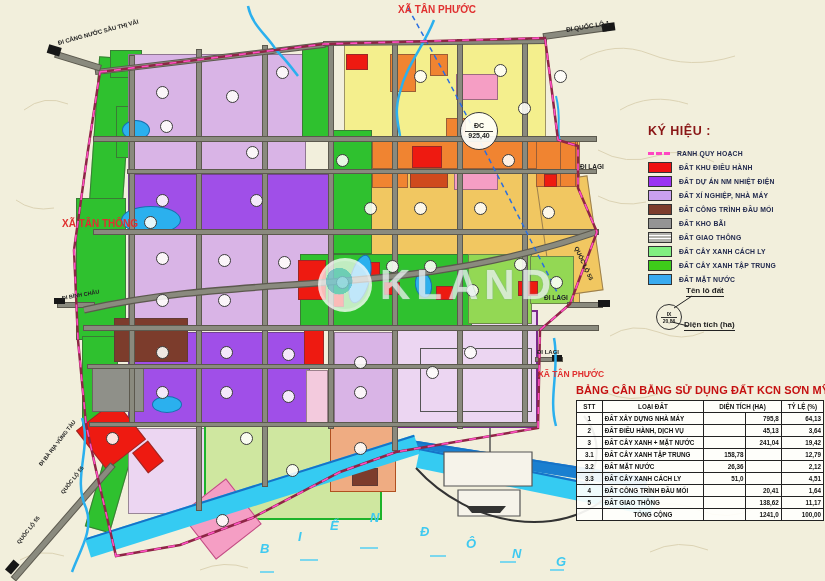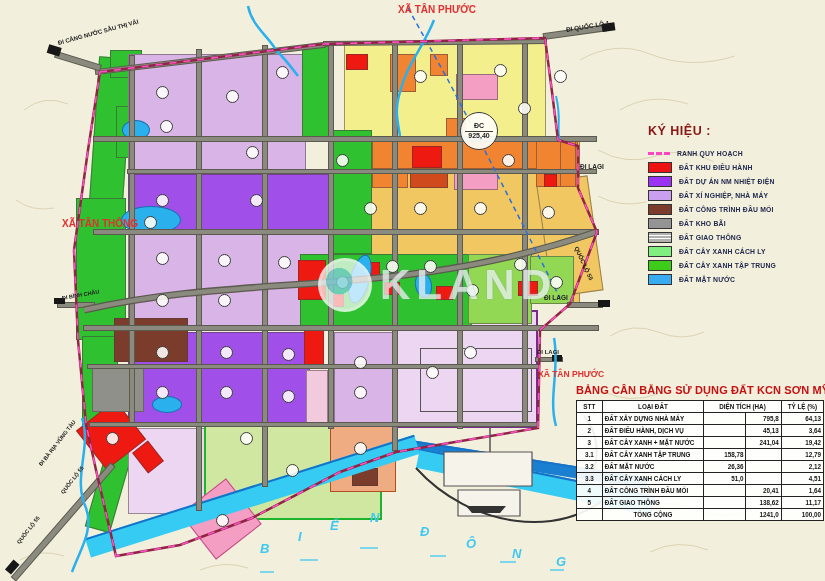--- a/index.html
+++ b/index.html
@@ -303,20 +303,32 @@
           <div class="lg-lab">ĐẤT MẶT NƯỚC</div>
         </div>
       </div>
   </div>
 
   <div id="watermark">
     <div id="wm-logo"></div>
     <div id="wm-text">KLAND</div>
   </div>
 
+  <div id="symbol-key">
+    <svg width="170" height="62">
+      <line x1="44" y1="10" x2="26" y2="22" stroke="#222" stroke-width="1"></line>
+      <line x1="24" y1="36" x2="40" y2="40" stroke="#222" stroke-width="1"></line>
+    </svg>
+    <div id="sym-ten">Tên lô đất</div>
+    <div id="sym-circle">
+      <span>IX</span>
+      <span class="b2">20,86</span>
+    </div>
+    <div id="sym-dt">Diện tích (ha)</div>
+  </div>
 
   <div id="table-panel">
     <div id="table-title">BẢNG CÂN BẰNG SỬ DỤNG ĐẤT KCN SƠN MỸ 2</div>
     <table id="land-table">
       <thead>
           <tr>
             <th colspan="1">STT</th>
             <th colspan="1">LOẠI ĐẤT</th>
             <th colspan="2">DIỆN TÍCH (HA)</th>
             <th colspan="1">TỶ LỆ (%)</th>

